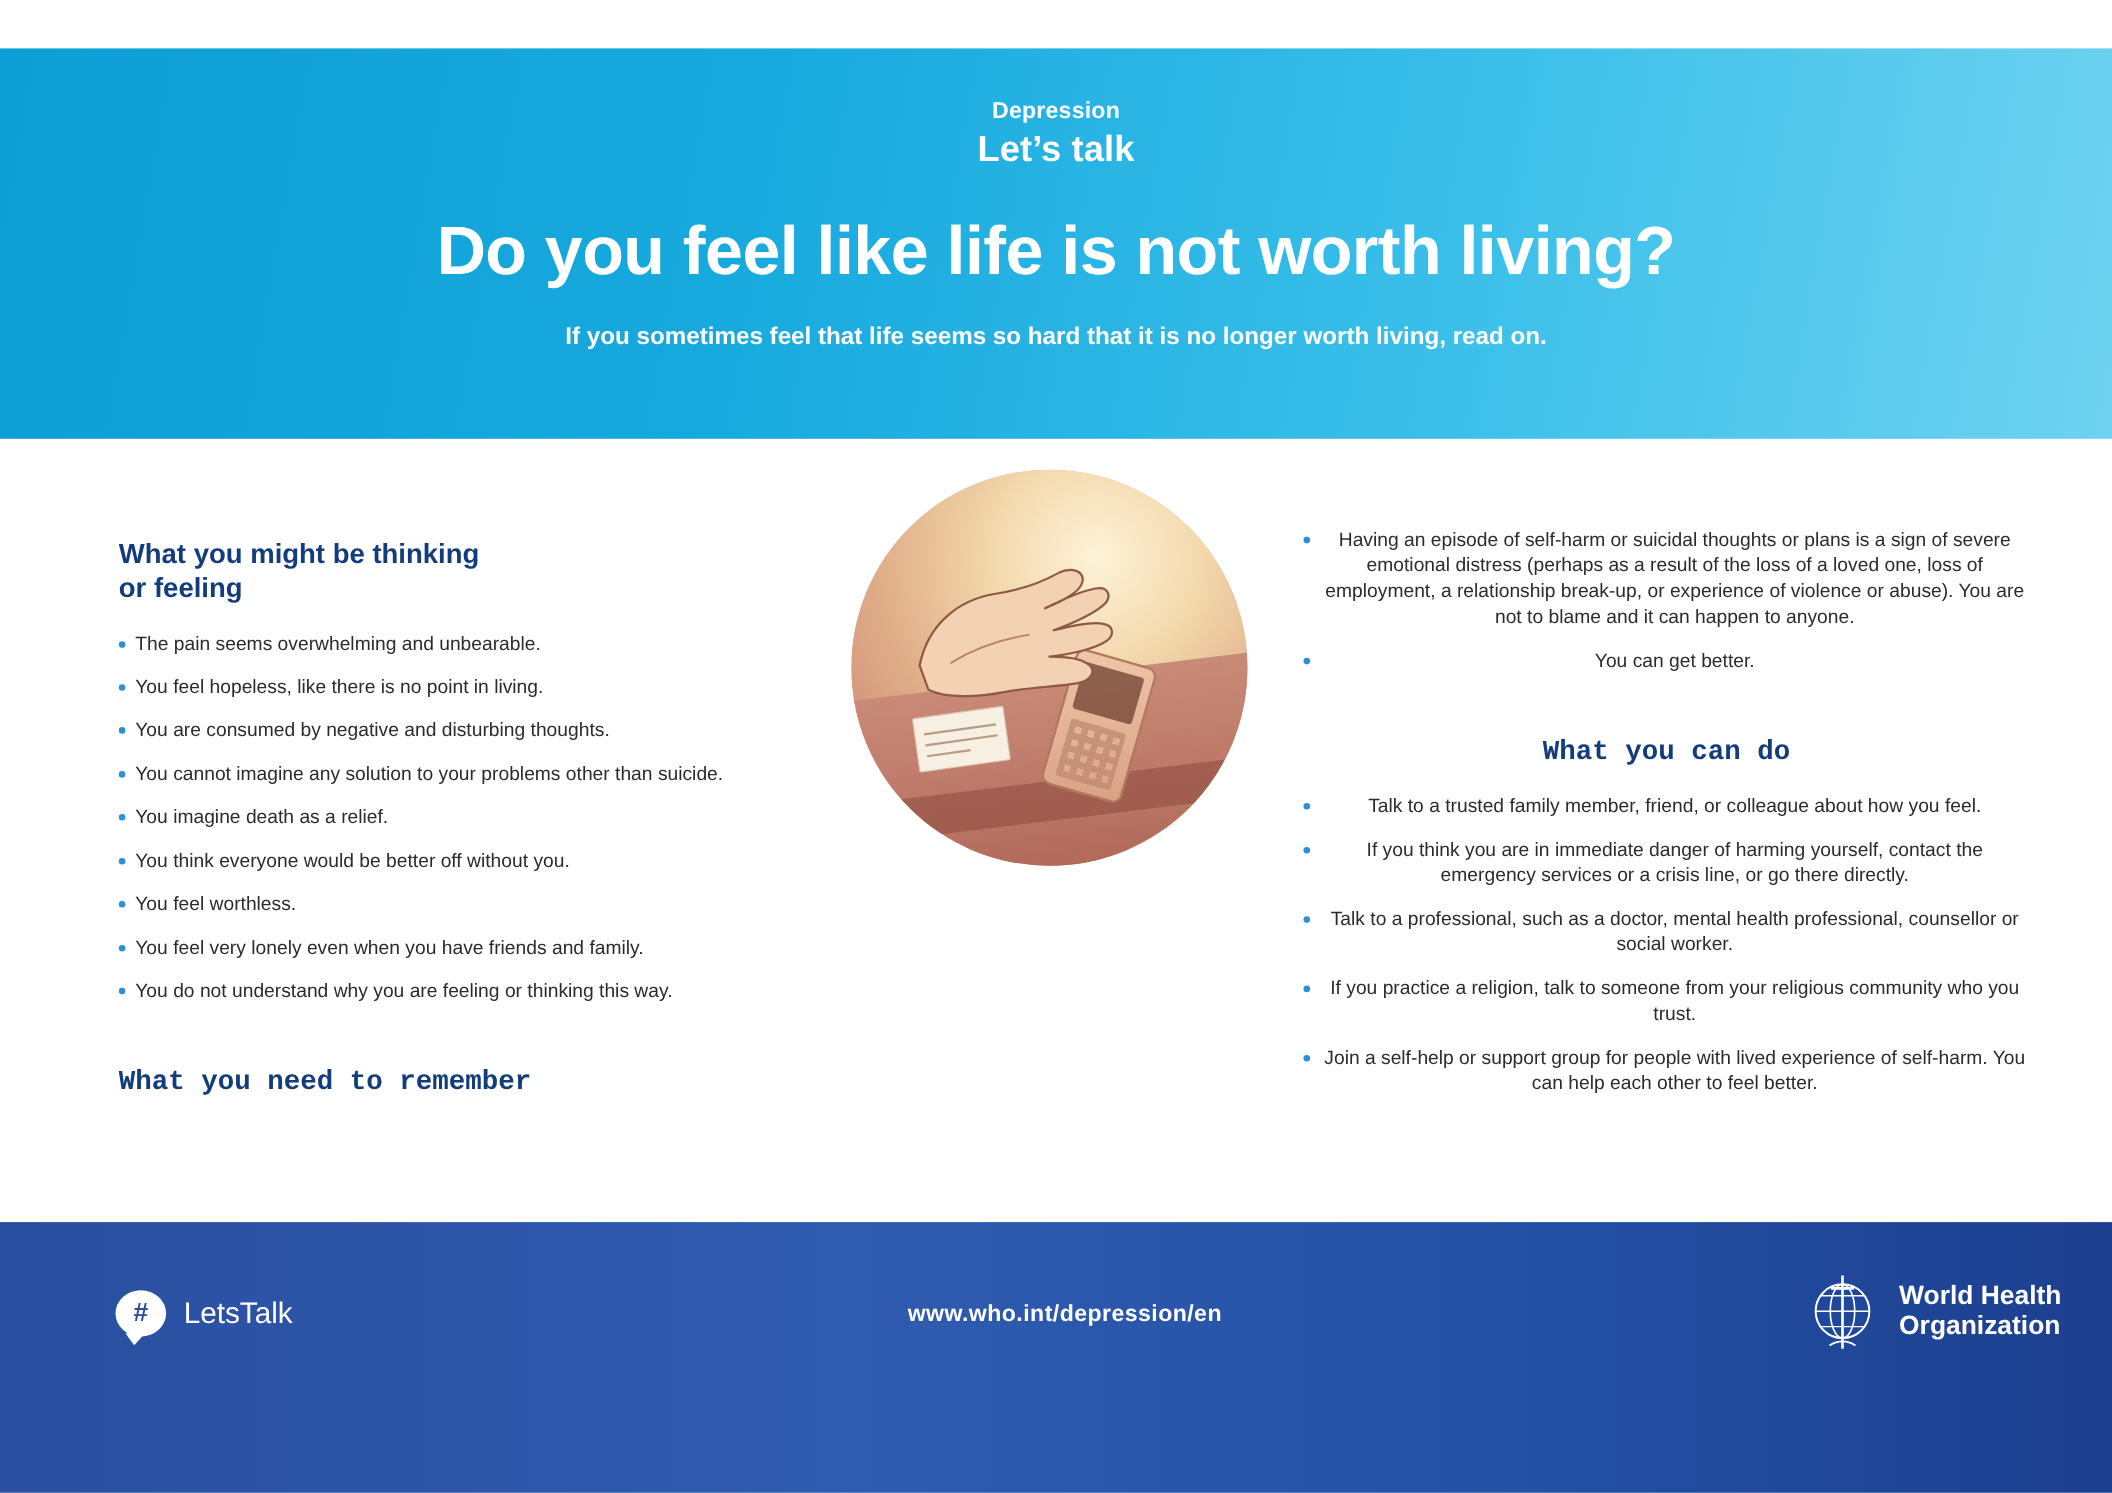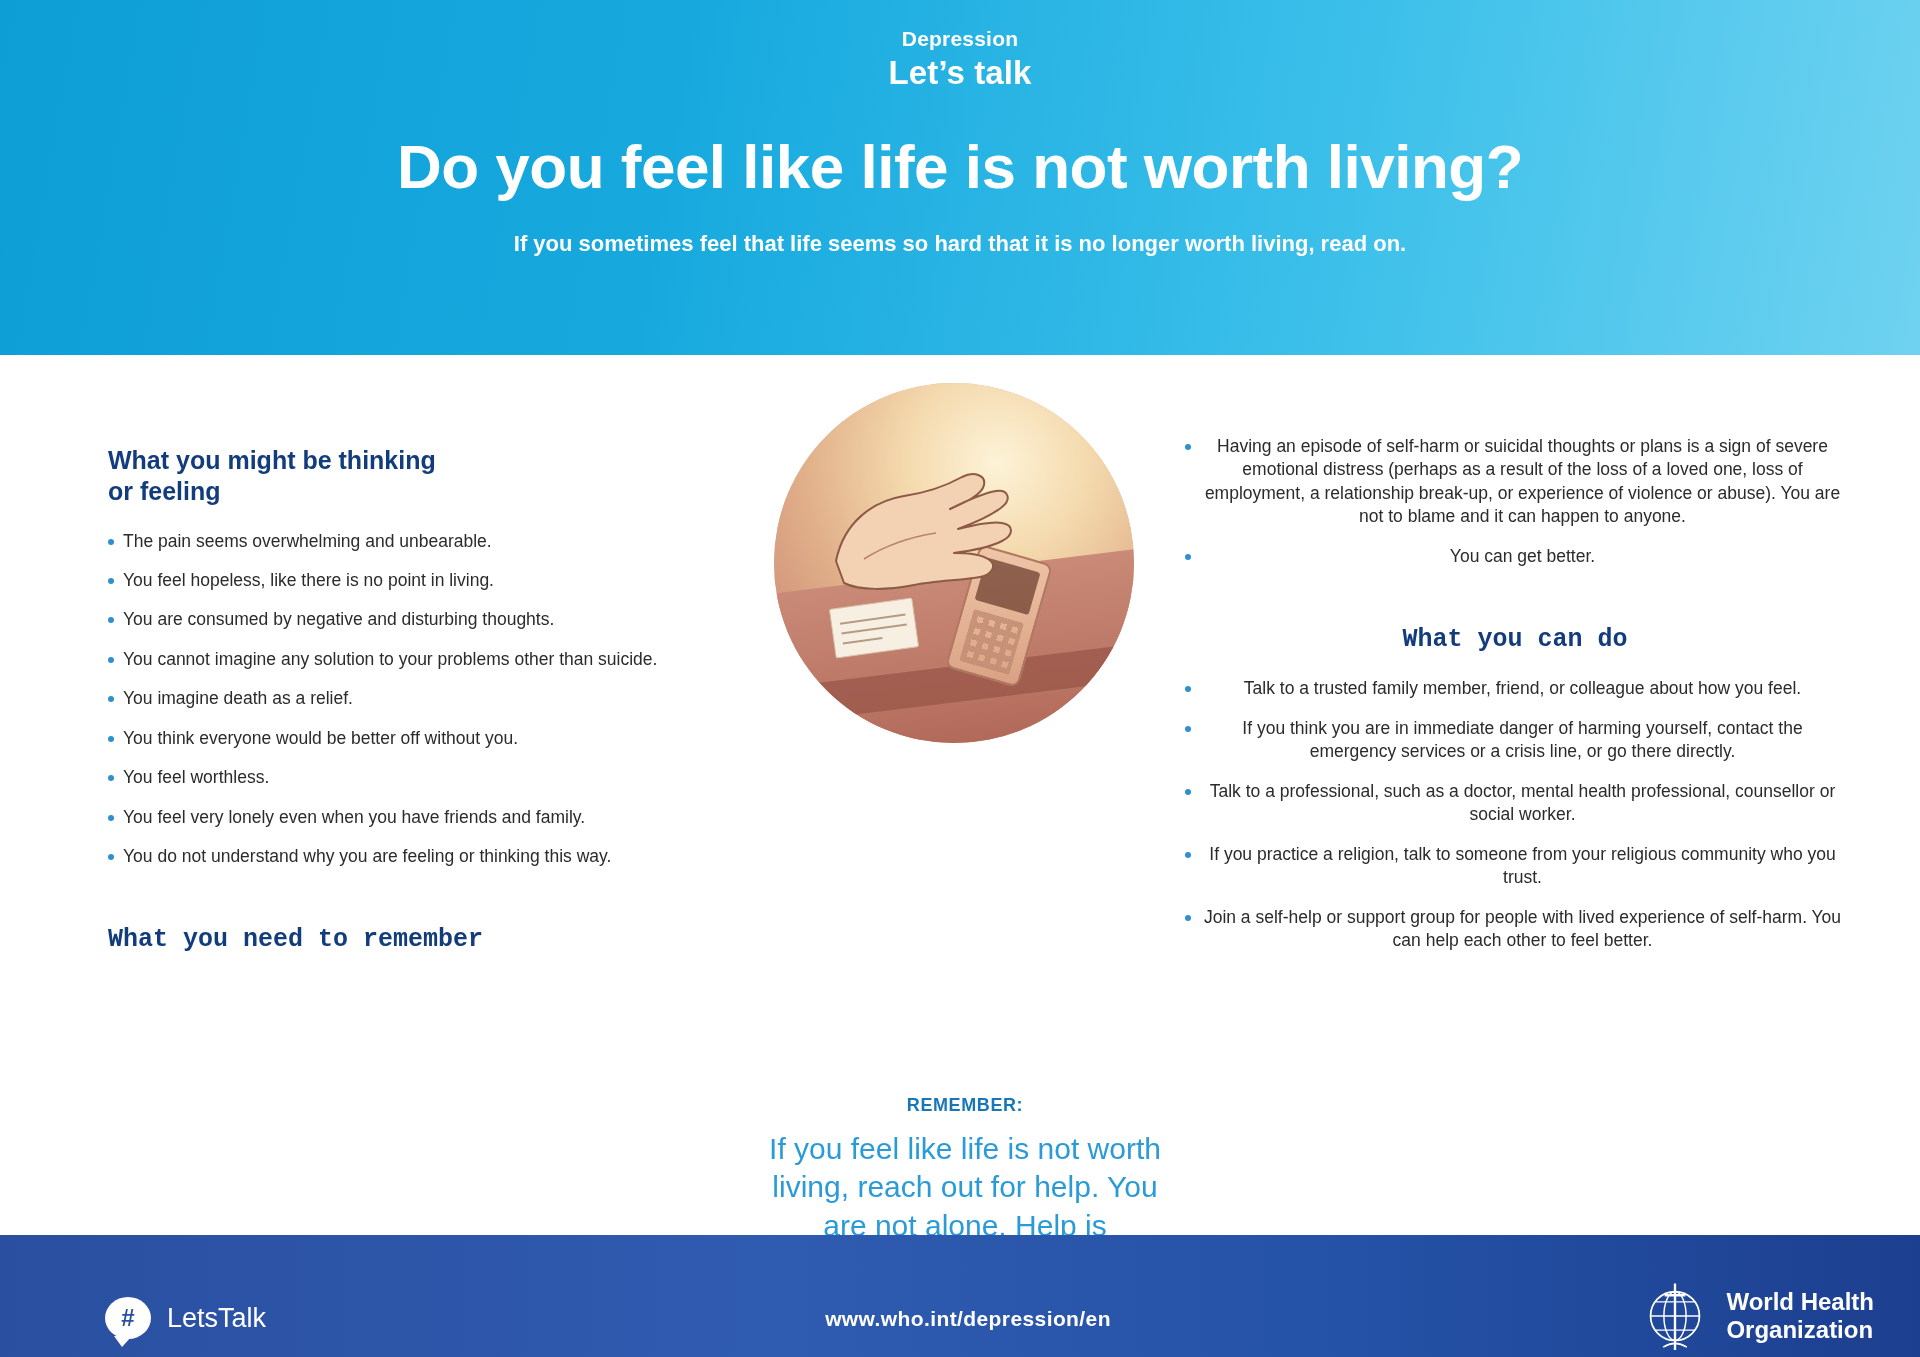--- a/index.html
+++ b/index.html
@@ -18,21 +18,22 @@
   }
 
   
   .header {
     position: relative;
     width: 100%;
     height: 355px;
     background: linear-gradient(100deg, #0e9ed6 0%, #17a9de 35%, #3cc0ea 70%, #6fd2f0 100%);
     color: #ffffff;
     text-align: center;
-    padding-top: 26px;
+    padding-top: 44px;
+    margin-top: 44px;
   }
   .brand-small {
     font-size: 21px;
     font-weight: bold;
     letter-spacing: 0.2px;
     line-height: 1.25;
   }
   .brand-big {
     font-size: 33px;
     font-weight: bold;
@@ -49,21 +50,21 @@
   .subhead {
     margin-top: 32px;
     font-size: 22px;
     font-weight: bold;
   }
 
   
   .body-area {
     position: relative;
     width: 100%;
-    height: 880px;
+    height: 712px;
     background: #ffffff;
   }
 
   .col-left {
     position: absolute;
     left: 108px;
     top: 90px;
     width: 660px;
   }
   .col-center {

